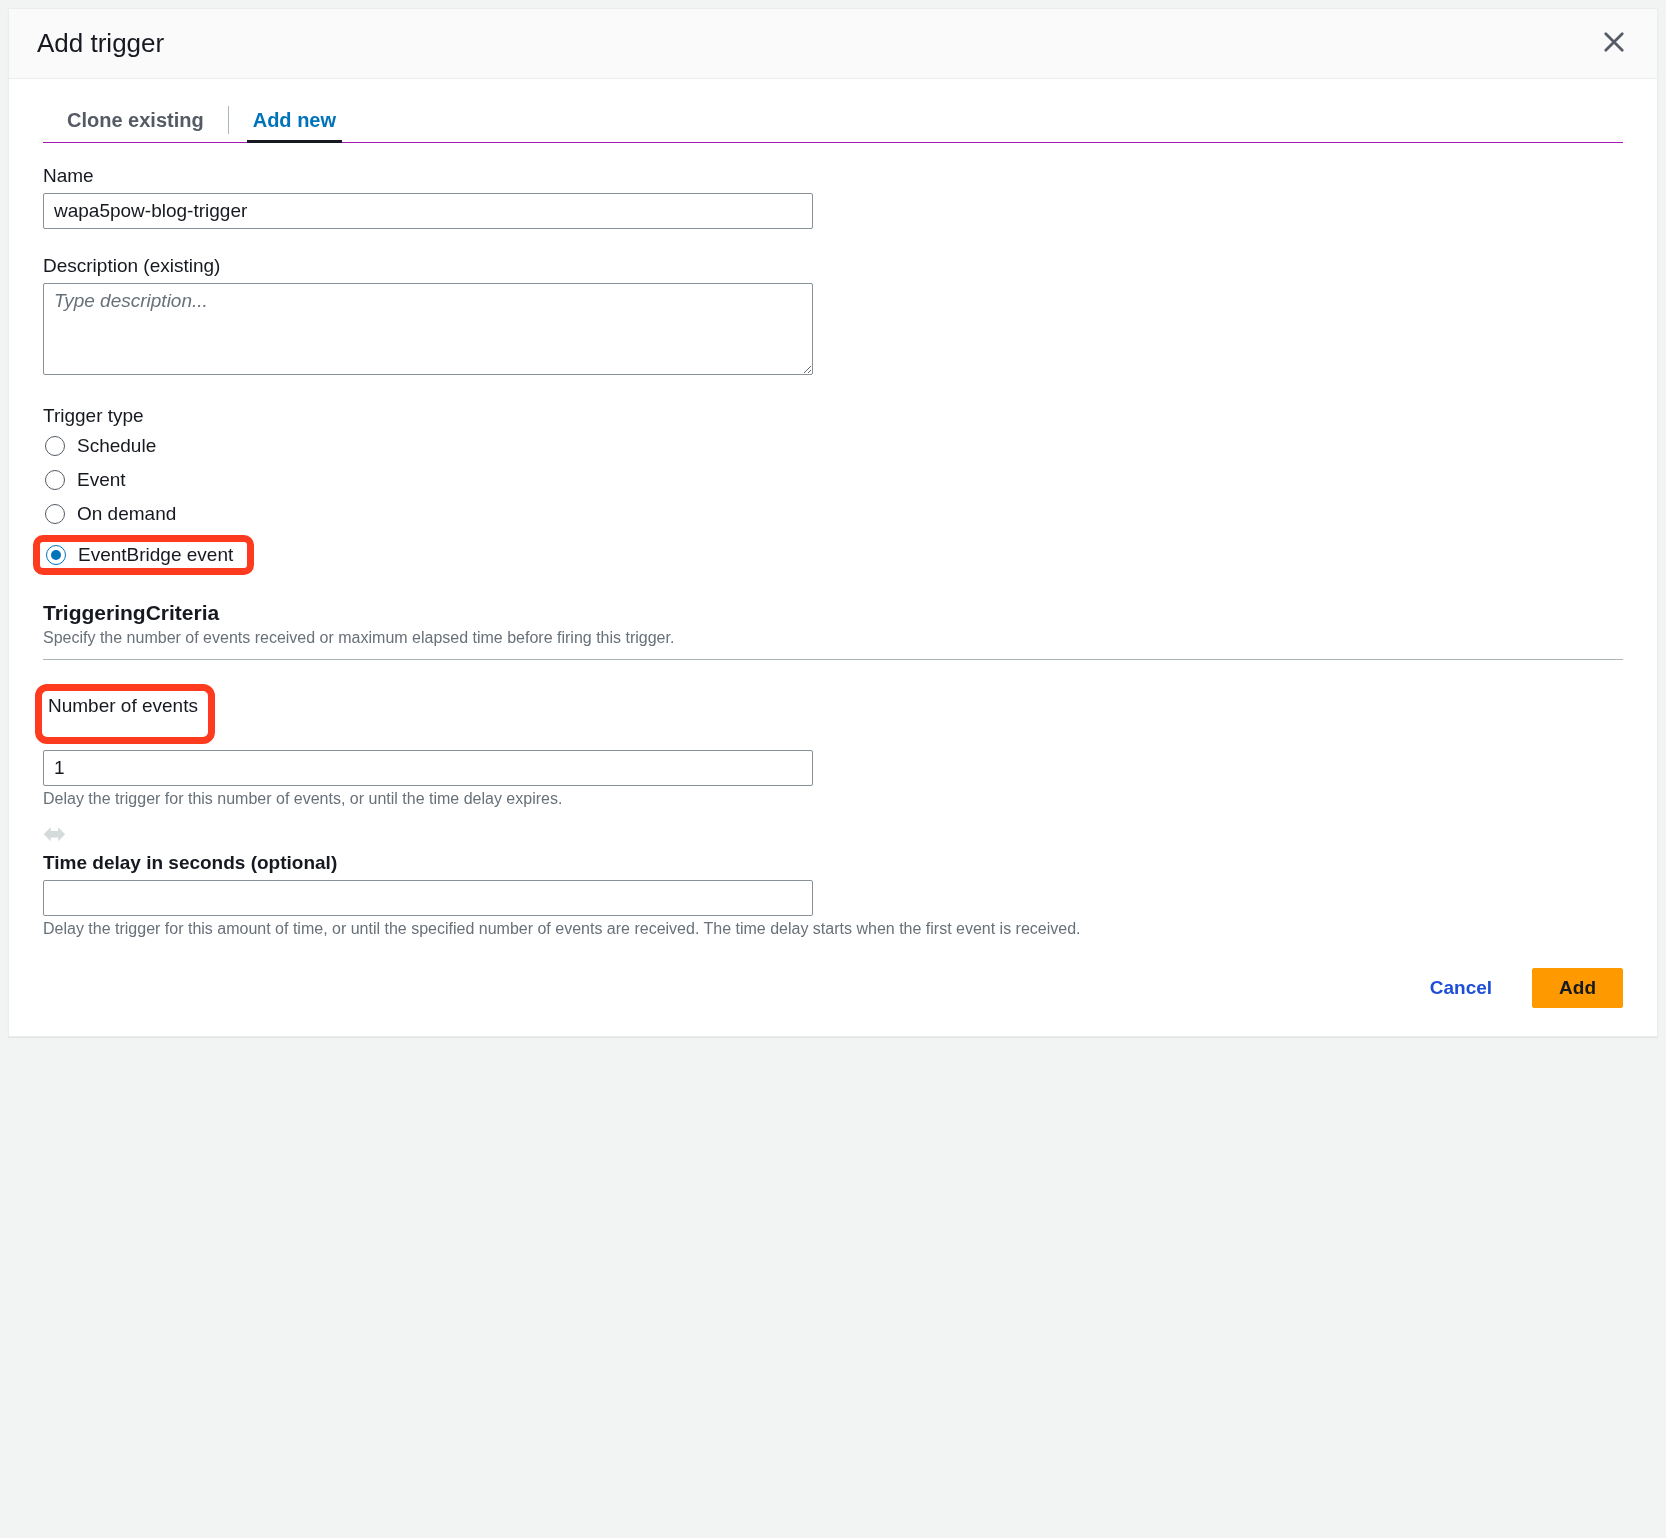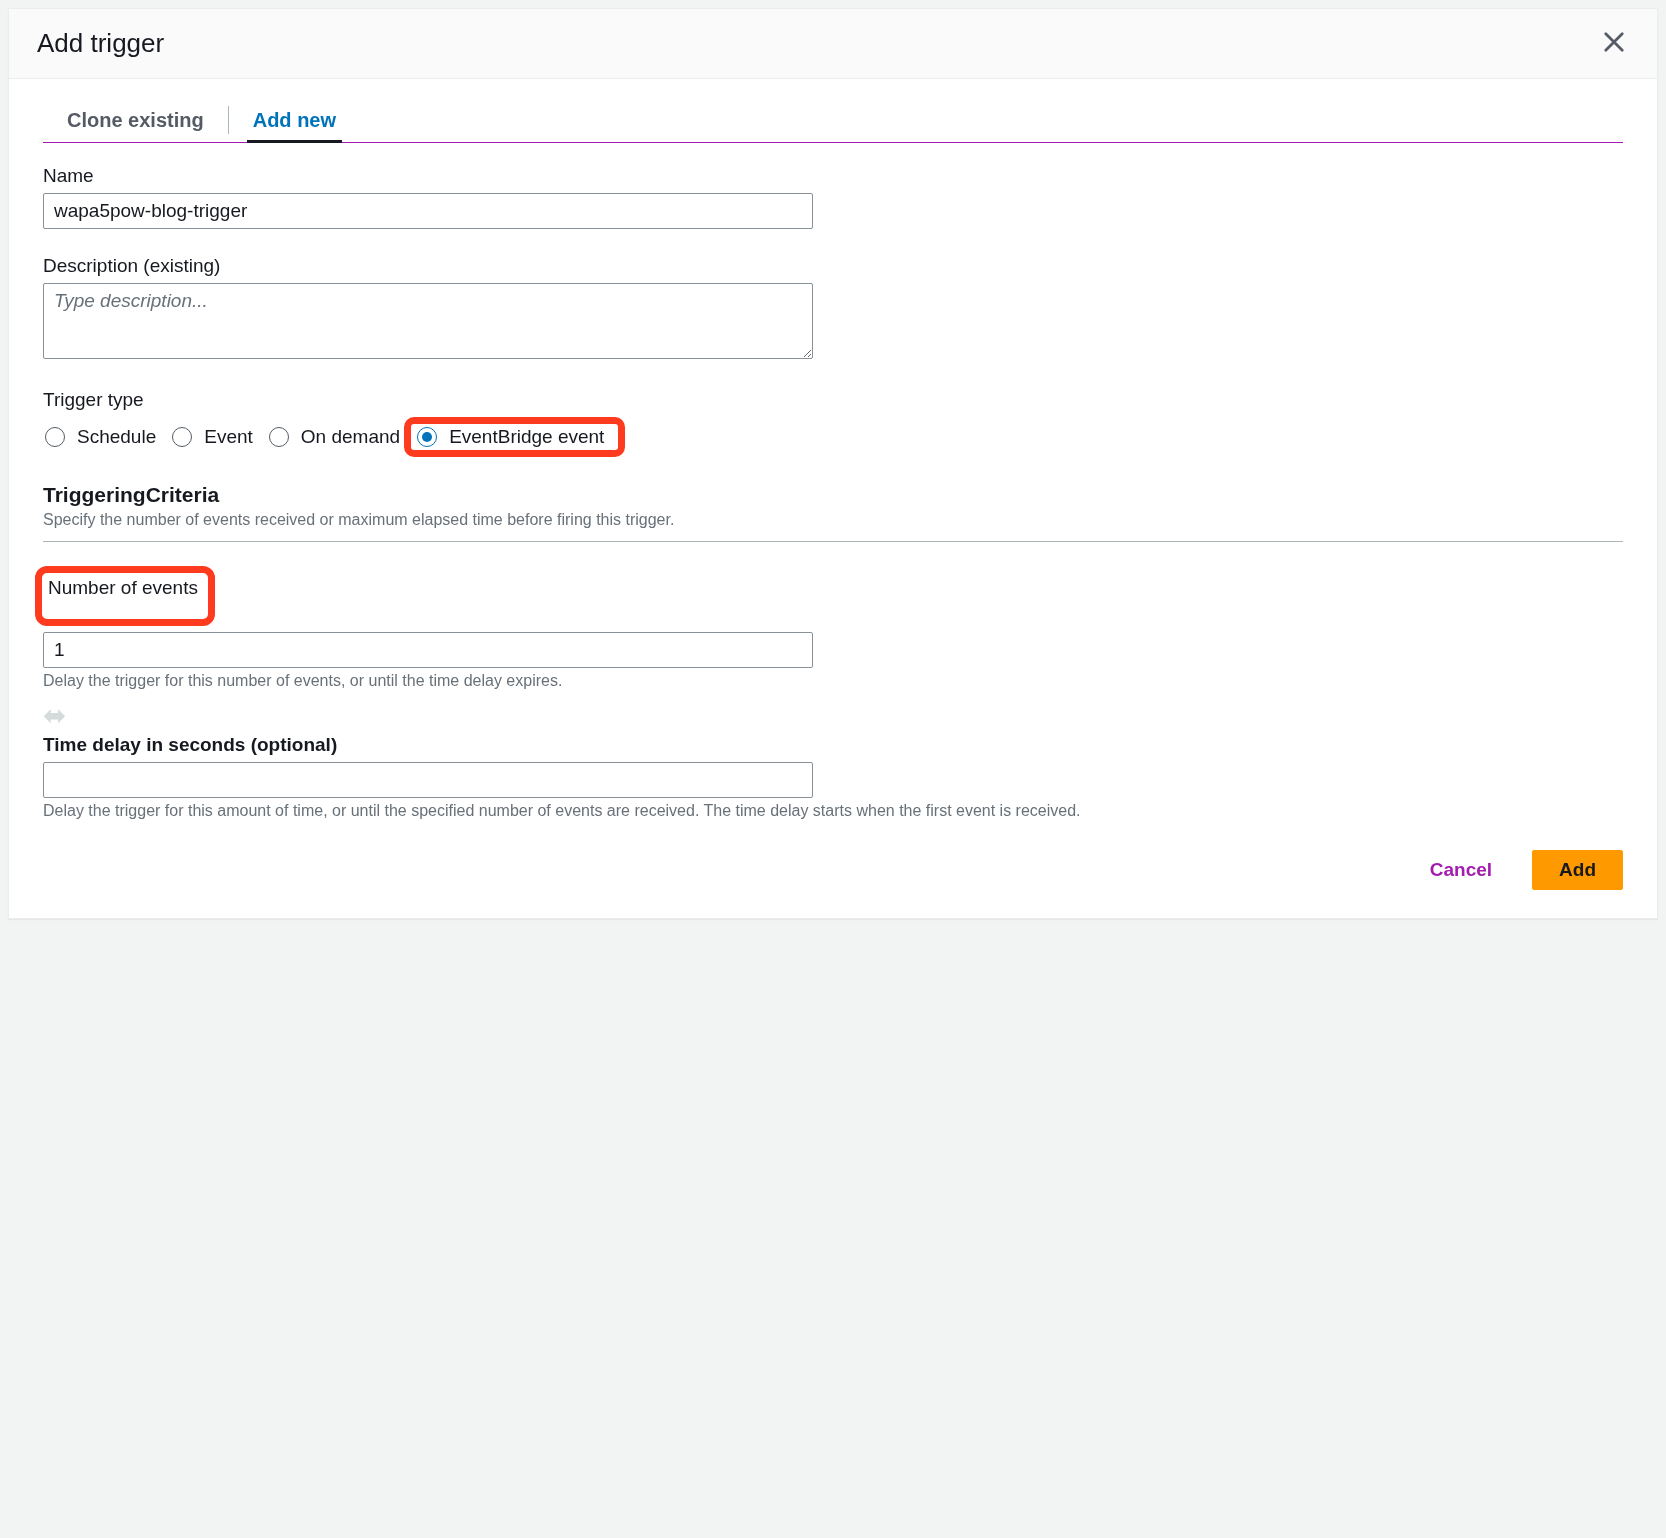--- a/index.html
+++ b/index.html
@@ -69,23 +69,23 @@
   .input-text, .textarea, .input-num {
     width: 770px;
     max-width: 100%;
     border: 1px solid #879196;
     border-radius: 2px;
     padding: 6px 10px;
     font-size: 19px;
     font-family: inherit;
     color: #16191f;
   }
-  .textarea { height: 76px; resize: both; }
+  .textarea { height: 92px; resize: both; }
   .textarea::placeholder { color: #687078; font-style: italic; }
-  .radio-group { display: flex; flex-direction: row; gap: 8px; }
+  .radio-group { display: flex; flex-direction: column; gap: 8px; }
   .radio-item {
     display: inline-flex;
     align-items: center;
     gap: 12px;
     font-size: 19px;
     cursor: pointer;
     padding: 2px 6px 2px 2px;
     width: fit-content;
   }
   .radio-dot {
@@ -141,21 +141,21 @@
     display: flex; justify-content: flex-end; gap: 14px;
     margin-top: 30px;
   }
   .btn {
     font-size: 19px; font-weight: 700;
     padding: 8px 26px;
     border-radius: 2px;
     cursor: pointer;
   }
   .btn-link {
-    background: none; border: none; color: #a21caf;
+    background: none; border: none; color: #1d4ed8;
   }
   .btn-primary {
     background: #ff9900; border: 1px solid #ff9900; color: #16191f;
   }
   .input-full { width: 770px; max-width:100%; }
 </style>
 </head>
 <body>
 
 <div class="modal">

